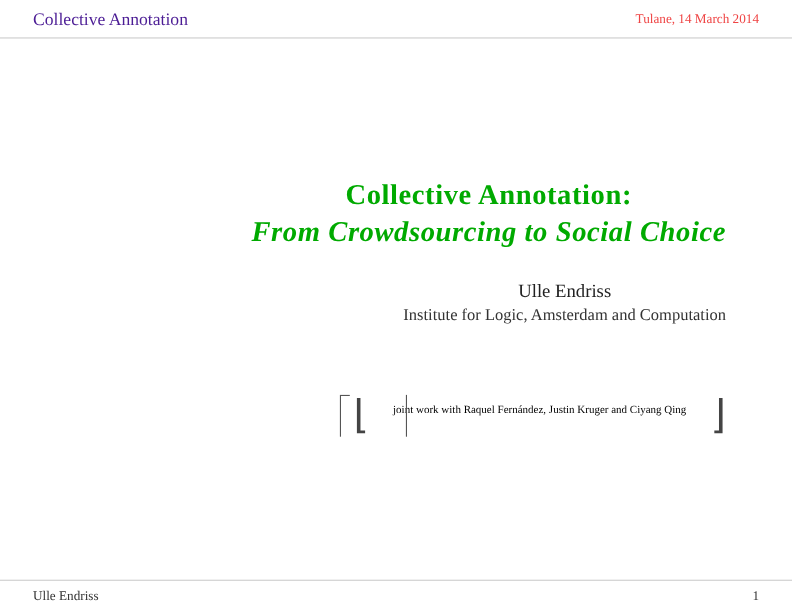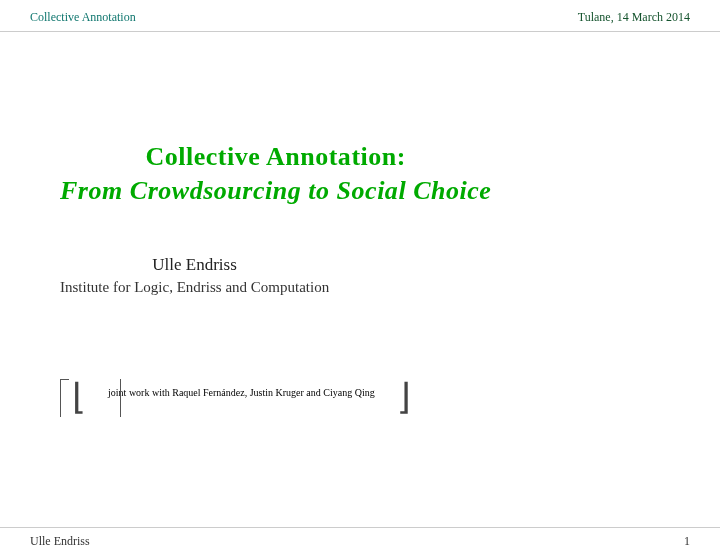--- a/index.html
+++ b/index.html
@@ -31,27 +31,27 @@
       left: 0;
       right: 0;
       padding: 10px 30px 6px 30px;
       display: flex;
       justify-content: space-between;
       align-items: flex-start;
       border-bottom: 1px solid #cccccc;
     }
 
     .header-left {
-      font-size: 12px;
-      color: #0f766e;
+      font-size: 16px;
+      color: #4c1d95;
     }
 
     .header-right {
       font-size: 12px;
-      color: #14532d;
+      color: #ef4444;
       margin-left: 48px;
     }
 
     
     .footer {
       position: absolute;
       bottom: 0;
       left: 0;
       right: 0;
       padding: 6px 30px 8px 30px;
@@ -73,24 +73,23 @@
 
     
     .main-content {
       position: absolute;
       top: 40px;
       bottom: 40px;
       left: 0;
       right: 0;
       display: flex;
       flex-direction: column;
-      align-items: flex-start;
+      align-items: flex-end;
       justify-content: center;
       padding: 20px 60px;
-      gap: 20px;
     }
 
     .title-block {
       text-align: center;
       margin-bottom: 28px;
     }
 
     .title-line1 {
       font-size: 26px;
       font-weight: bold;
@@ -176,21 +175,21 @@
 
   <div class="main-content">
 
     <div class="title-block">
       <div class="title-line1">Collective Annotation:</div>
       <div class="title-line2">From Crowdsourcing to Social Choice</div>
     </div>
 
     <div class="author-block">
       <div class="author-name">Ulle Endriss</div>
-      <div class="institute-line">Institute for Logic, Endriss and Computation</div>
+      <div class="institute-line">Institute for Logic, Amsterdam and Computation</div>
     </div>
 
     <div class="joint-work-container">
       <div class="joint-work-wrapper">
 
         <div class="corner-bracket" style="align-items:flex-start;">
           <div style="display:flex;flex-direction:column;height:100%;align-items:flex-start;">
             <div style="display:flex;">
               <div style="width:1px;background:#555;height:100%;min-height:38px;"></div>
               <div style="width:8px;height:1px;background:#555;margin-top:0;"></div>

